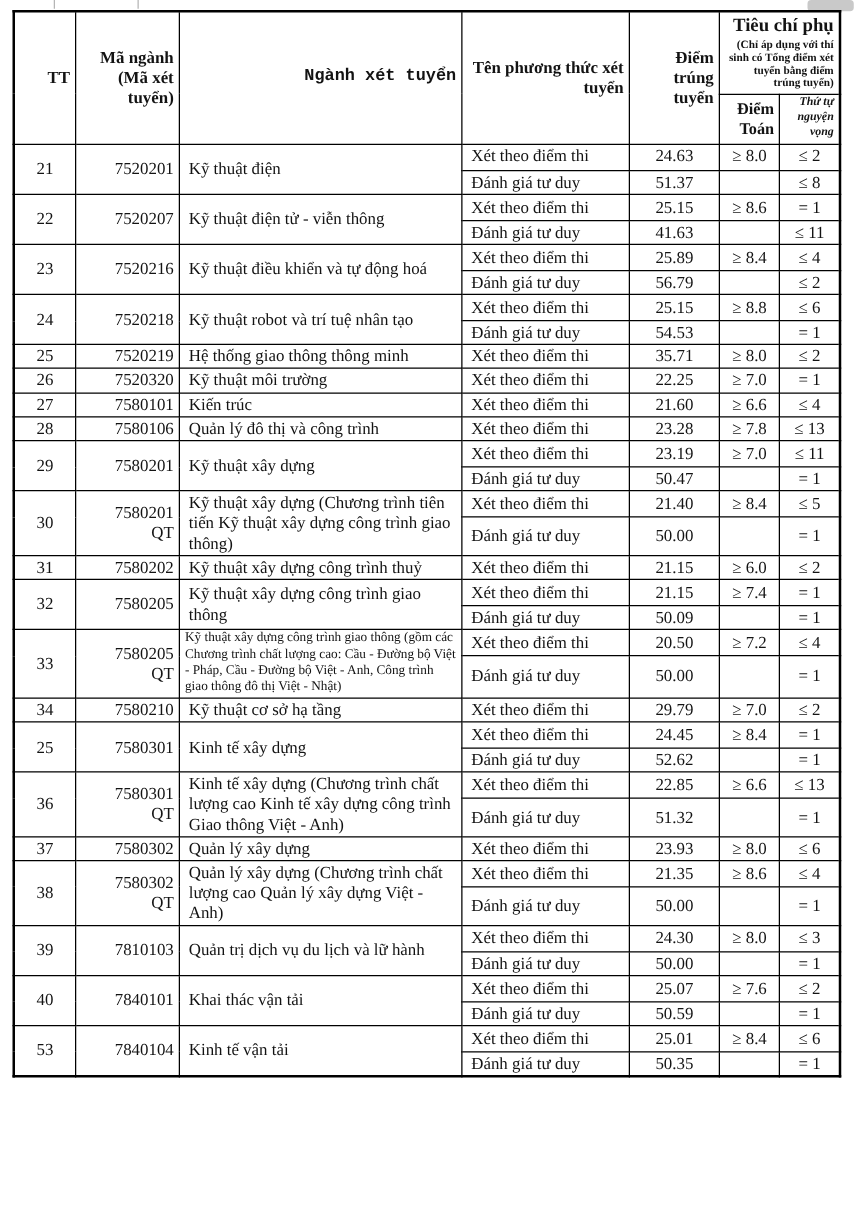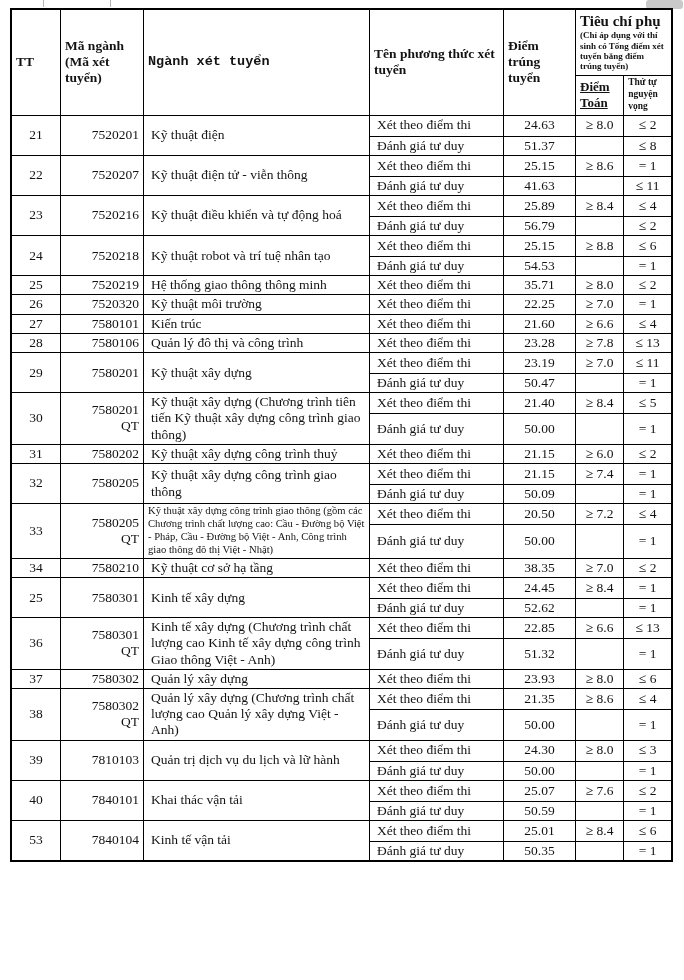--- a/index.html
+++ b/index.html
@@ -43,32 +43,32 @@
     border: 2px solid #000;
   }
   th, td {
     vertical-align: middle;
     padding: 1px 4px;
     line-height: 1.2;
     overflow: hidden;
   }
   thead th {
     font-weight: bold;
-    text-align: left;
+    text-align: right;
     font-size: 13.5px;
   }
   thead tr.h1 { height: 66px; }
   thead tr.h2 { height: 40px; }
   .col-tt       { width: 40px; }
   .col-code     { width: 74px; }
   .col-major    { width: 217px; font-family: Liberation Mono, monospace; }
   .col-method   { width: 125px; }
   .col-score    { width: 63px; }
-  .col-math     { width: 57px; text-decoration: underline; }
-  .col-priority { width: 53px; }
+  .col-math     { width: 57px; }
+  .col-priority { width: 53px; font-style: italic; }
   .crit-title {
     font-size: 15px;
     font-weight: bold;
     line-height: 1.1;
   }
   .crit-note {
     font-size: 9px;
     font-weight: bold;
     line-height: 1.15;
     margin-top: 1px;
@@ -279,21 +279,21 @@
         <td class="l">Đánh giá tư duy</td>
         <td class="c">50.00</td>
         <td class="c"></td>
         <td class="c">= 1</td>
       </tr>
       <tr>
         <td class="c">34</td>
         <td class="c pre">7580210</td>
         <td class="l">Kỹ thuật cơ sở hạ tầng</td>
         <td class="l">Xét theo điểm thi</td>
-        <td class="c">38.35</td>
+        <td class="c">29.79</td>
         <td class="c">≥ 7.0</td>
         <td class="c">≤ 2</td>
       </tr>
       <tr class="h-std">
         <td class="c" rowspan="2">25</td>
         <td class="c pre" rowspan="2">7580301</td>
         <td class="l" rowspan="2">Kinh tế xây dựng</td>
         <td class="l">Xét theo điểm thi</td>
         <td class="c">24.45</td>
         <td class="c">≥ 8.4</td>

